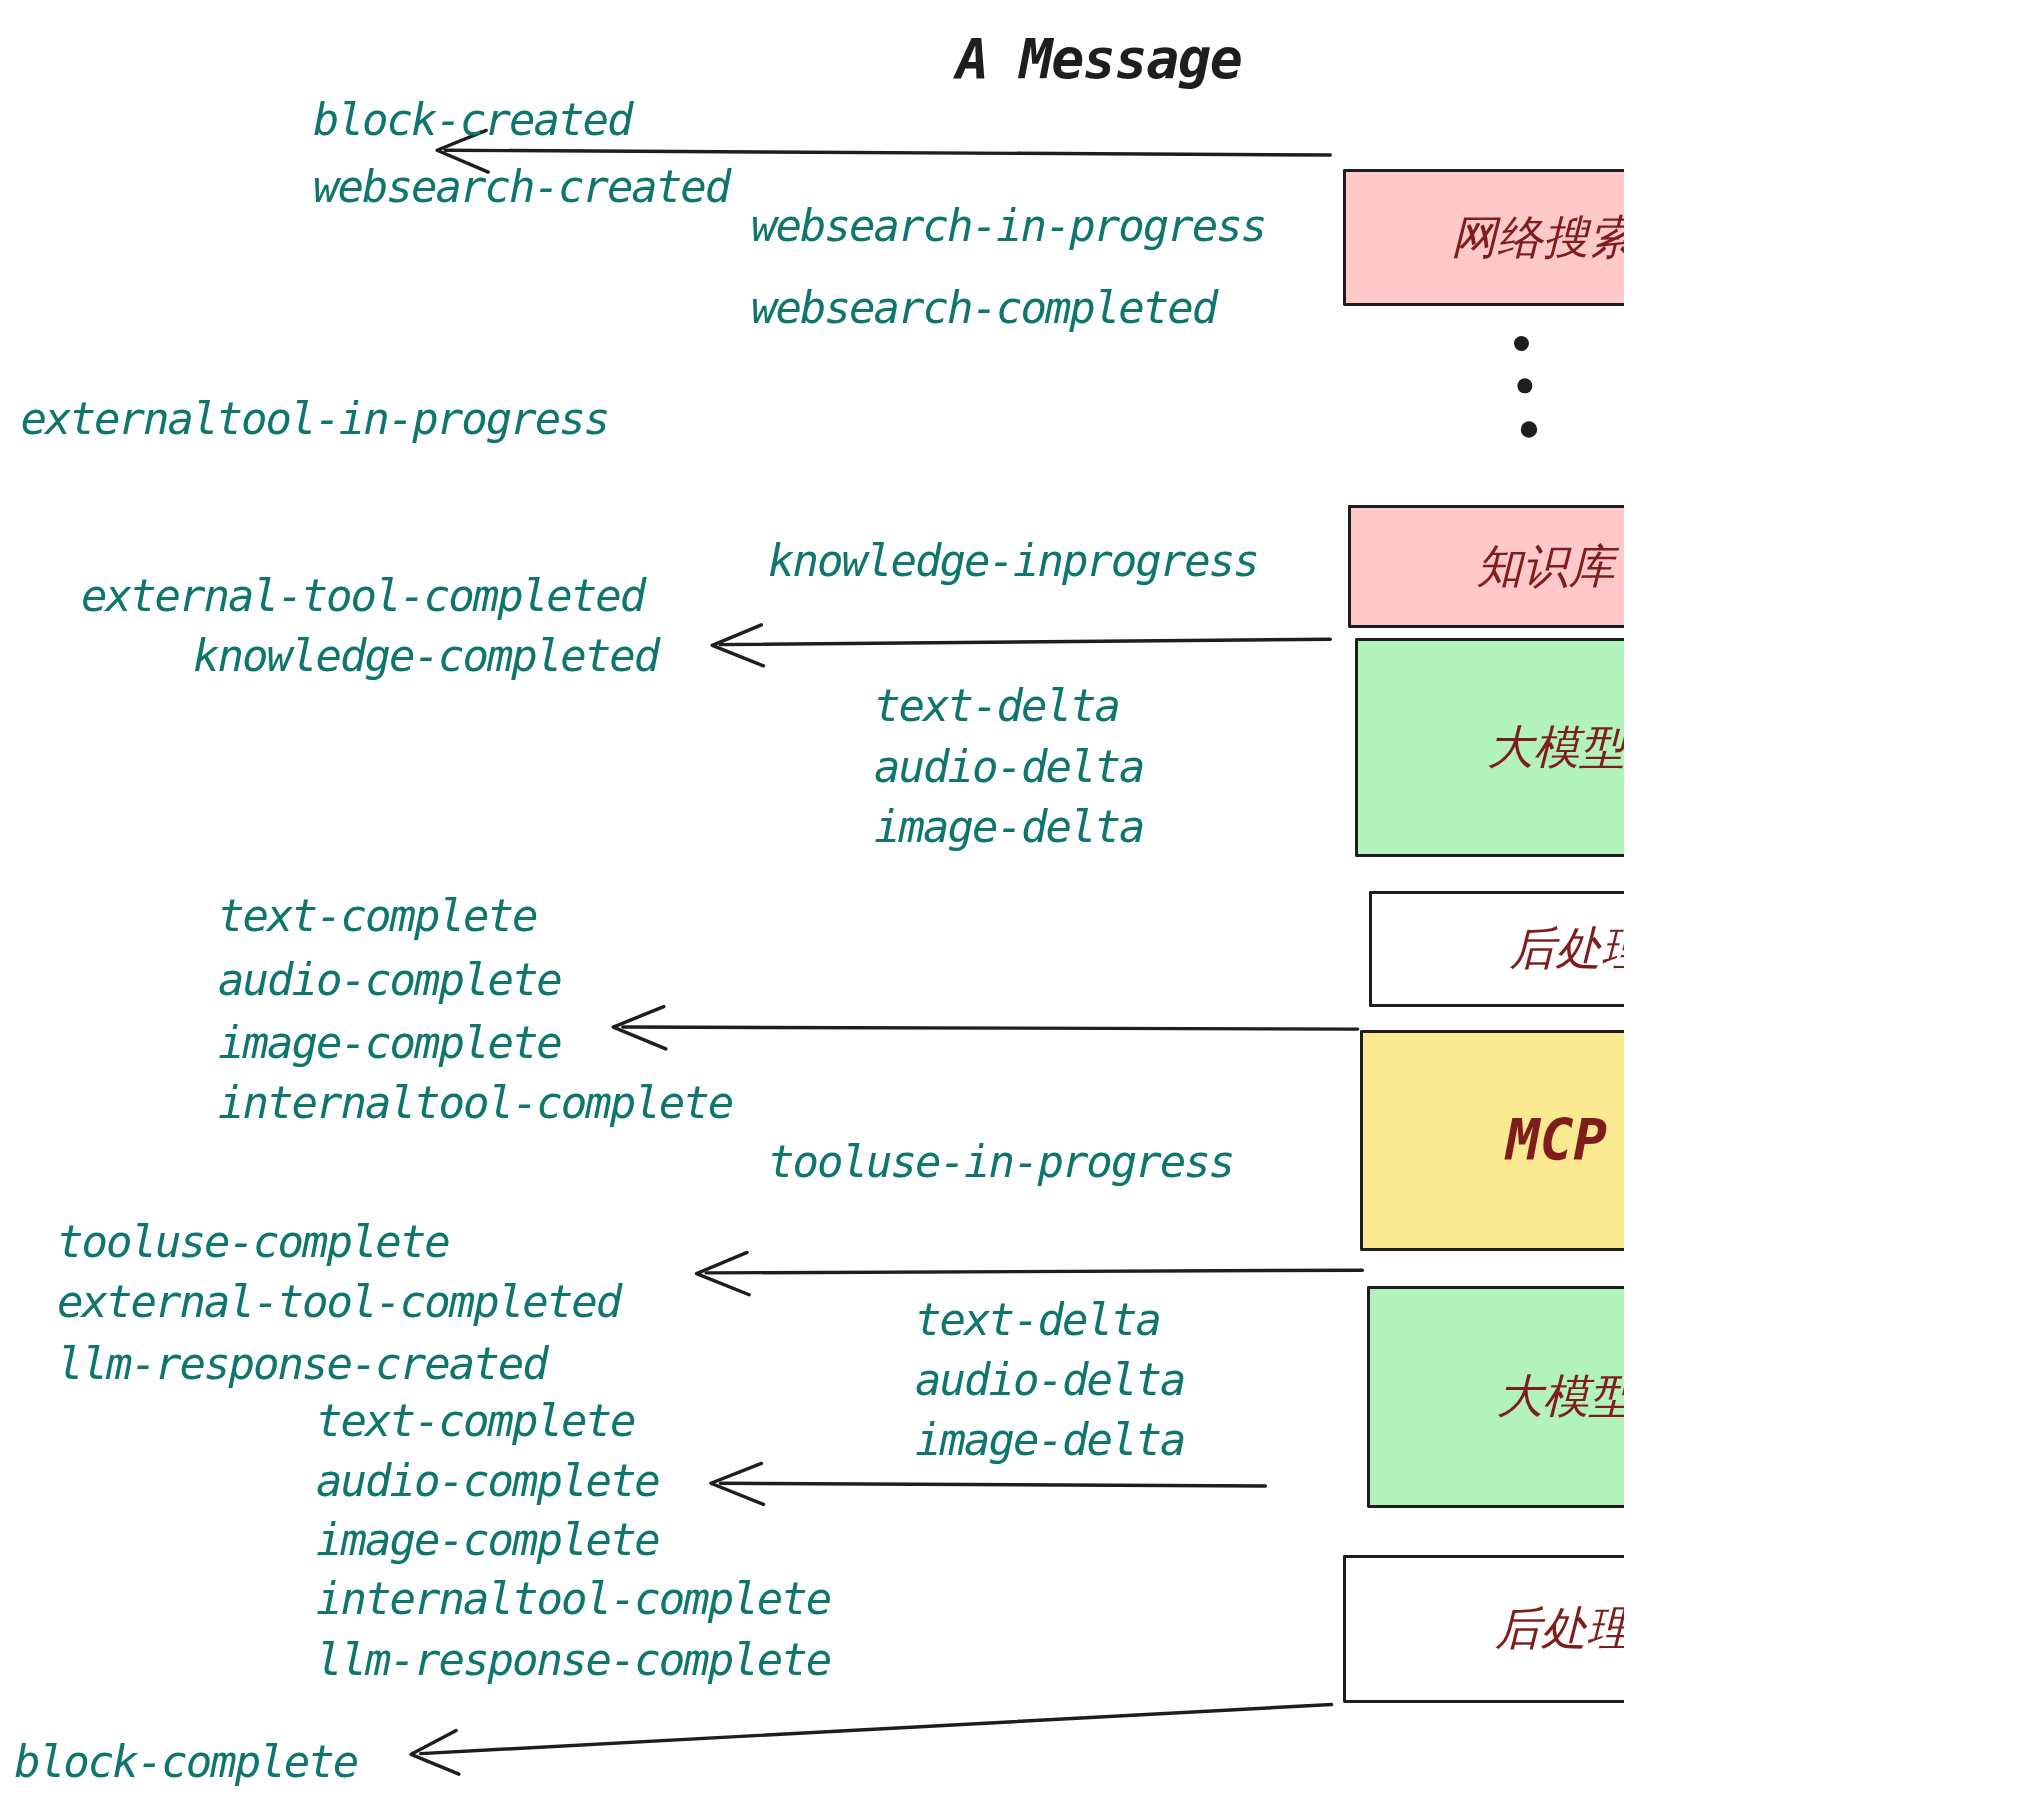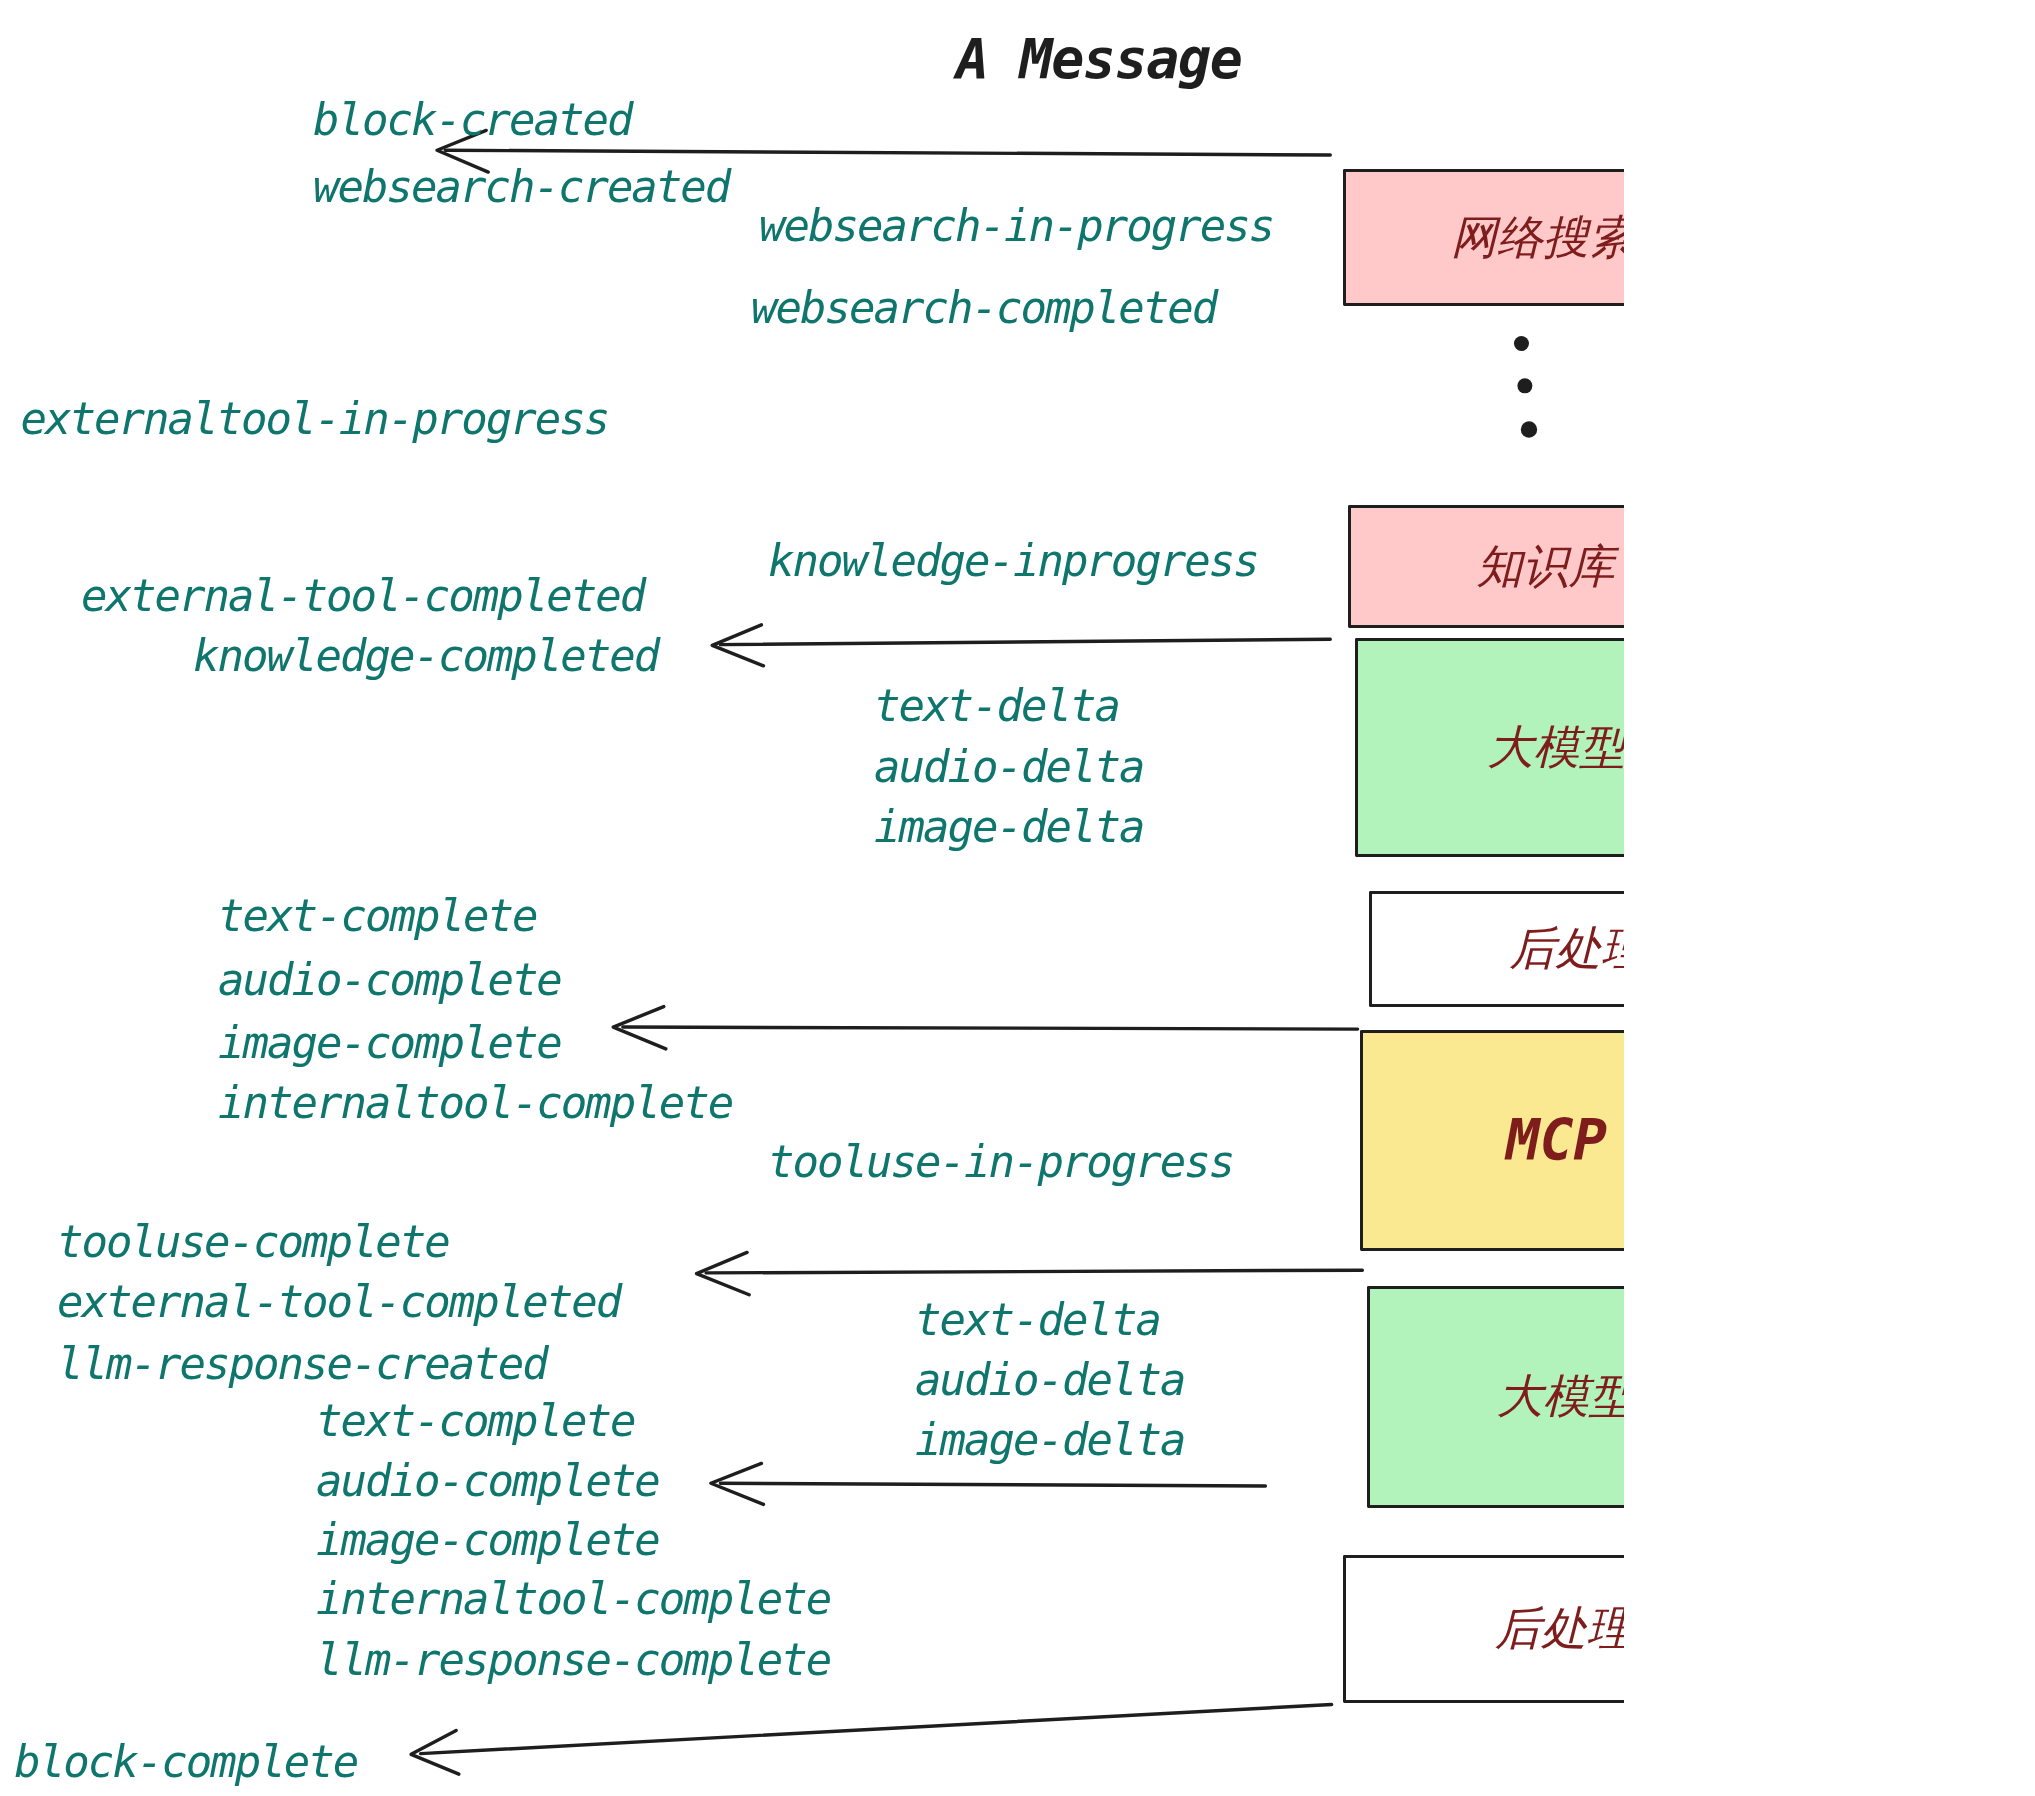--- a/index.html
+++ b/index.html
@@ -105,21 +105,21 @@
 
   <div class="box" style="left: 1343px; top: 1555px; width: 442px; height: 148px; background: rgb(255, 255, 255);">
     <span class="lbl">后处理</span>
   </div>
 
   <div class="anno" style="left:1812px;top:326px;">外部工具</div>
   <div class="anno" style="left:1832px;top:1113px;">外部工具</div>
 
   <div class="evt" style="left:313px;top:96px;">block-created</div>
   <div class="evt" style="left:313px;top:163px;">websearch-created</div>
-  <div class="evt" style="left:751px;top:202px;margin-left:8px;">websearch-in-progress</div>
+  <div class="evt" style="left:751px;top:202px;">websearch-in-progress</div>
   <div class="evt" style="left:751px;top:284px;">websearch-completed</div>
   <div class="evt" style="left:20.5px;top:395px;">externaltool-in-progress</div>
   <div class="evt" style="left:768px;top:537px;">knowledge-inprogress</div>
   <div class="evt" style="left:81px;top:572px;">external-tool-completed</div>
   <div class="evt" style="left:193px;top:632px;">knowledge-completed</div>
 
   <div class="evt" style="left:874px;top:682px;">text-delta</div>
   <div class="evt" style="left:874px;top:743px;">audio-delta</div>
   <div class="evt" style="left:874px;top:803px;">image-delta</div>
 

